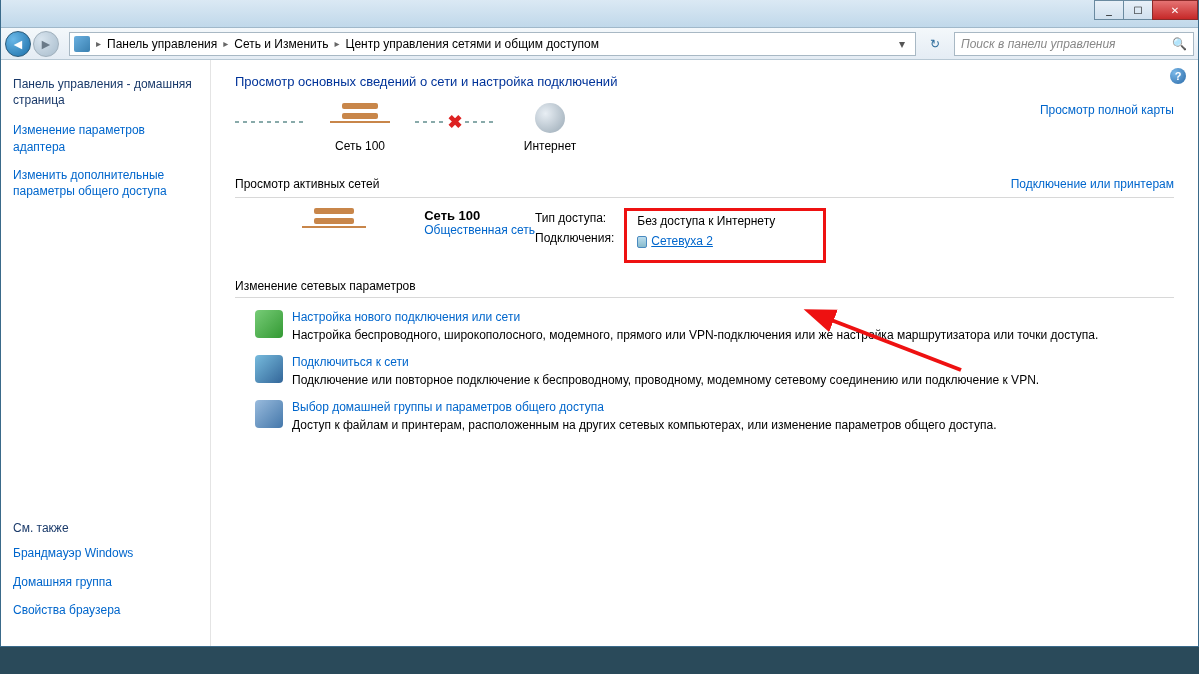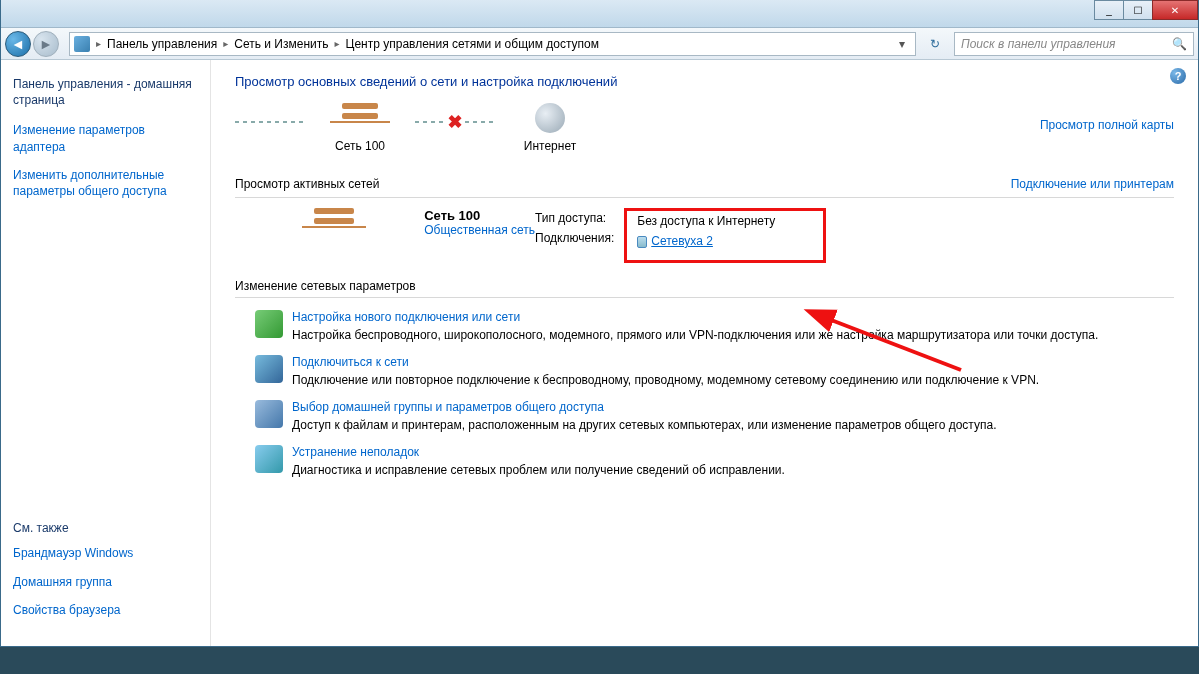--- a/index.html
+++ b/index.html
@@ -136,21 +136,21 @@
   .pc-icon { background:linear-gradient(#d8e4ee,#a8bccc); border:1px solid #7a8a98; border-radius:3px; width:34px;height:24px; position:relative; margin:0 auto;}
   .pc-icon::after { content:""; position:absolute; bottom:-6px; left:10px; width:14px; height:4px; background:#9aa8b4; border-radius:1px;}
   .bench-icon { width:36px;height:24px; margin:0 auto; position:relative;}
   .bench-icon::before { content:""; position:absolute; top:0;left:0;right:0;height:6px;background:#c8864a;border-radius:2px;}
   .bench-icon::after { content:""; position:absolute; top:10px;left:0;right:0;height:6px;background:#c8864a;border-radius:2px; box-shadow: -14px 6px 0 -2px #c8864a, 14px 6px 0 -2px #c8864a;}
   .globe-icon { width:30px;height:30px;border-radius:50%;background:radial-gradient(circle at 35% 35%,#e8eef4,#98a8b4);margin:0 auto;}
   .map-item .lbl { font-size:12px; color:#000; }
   .map-item .sub { font-size:11px; color:#555; }
   .map-line { width:70px; height:2px; background:repeating-linear-gradient(90deg,#8aa 0 4px,transparent 4px 8px); margin-top:18px;}
   .map-x { color:#d22; font-weight:bold; font-size:18px; margin-top:8px; width:20px; text-align:center;}
-  .full-map-link { position:absolute; right:0; top:15px; color:#0066cc; font-size:12px; cursor:pointer;}
+  .full-map-link { position:absolute; right:0; top:0; color:#0066cc; font-size:12px; cursor:pointer;}
   .section-row {
     display:flex; justify-content:space-between; align-items:flex-start;
     font-size:12px; color:#000; margin-top:24px; margin-bottom:6px;
   }
   .section-row .rlink { color:#0066cc; cursor:pointer; }
   hr.sep { border:none; border-top:1px solid #d8d8d8; margin:4px 0 10px;}
   .network-block { display:flex; align-items:flex-start; gap:0; margin-bottom:10px; margin-left:20px;}
   .net-left { display:flex; gap:12px; width:280px;}
   .bench-small { width:40px;height:30px;}
   .net-name { font-weight:bold; font-size:13px;}
@@ -308,23 +308,16 @@
             <span class="tdesc">Подключение или повторное подключение к беспроводному, проводному, модемному сетевому соединению или подключение к VPN.</span>
           </div>
         </div>
         <div class="task">
           <div class="task-icon ti3"></div>
           <div class="task-text">
             <span class="tlink">Выбор домашней группы и параметров общего доступа</span>
             <span class="tdesc">Доступ к файлам и принтерам, расположенным на других сетевых компьютерах, или изменение параметров общего доступа.</span>
           </div>
         </div>
-        <div class="task">
-          <div class="task-icon ti4"></div>
-          <div class="task-text">
-            <span class="tlink">Устранение неполадок</span>
-            <span class="tdesc">Диагностика и исправление сетевых проблем или получение сведений об исправлении.</span>
-          </div>
-        </div>
       </div>
     </div>
   </div>
 </div>
 
 </body></html>

